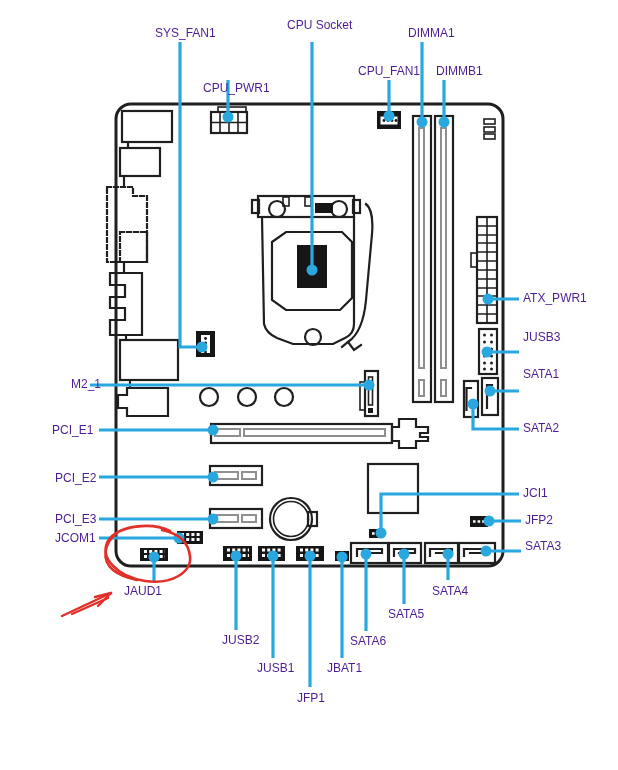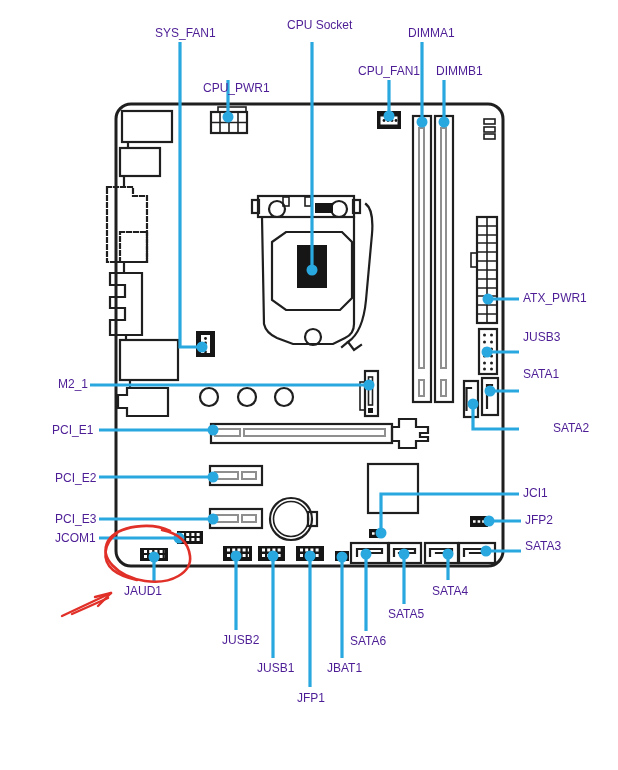--- a/index.html
+++ b/index.html
@@ -256,26 +256,26 @@
   <div class="lbl" style="left:155px;top:27px">SYS_FAN1</div>
   <div class="lbl" style="left:203px;top:82px">CPU_PWR1</div>
   <div class="lbl" style="left:287px;top:19px">CPU Socket</div>
   <div class="lbl" style="left:408px;top:27px">DIMMA1</div>
   <div class="lbl" style="left:358px;top:65px">CPU_FAN1</div>
   <div class="lbl" style="left:436px;top:65px">DIMMB1</div>
 
   <div class="lbl" style="left:523px;top:292px">ATX_PWR1</div>
   <div class="lbl" style="left:523px;top:331px">JUSB3</div>
   <div class="lbl" style="left:523px;top:368px">SATA1</div>
-  <div class="lbl" style="left:553px;top:422px">SATA2</div>
+  <div class="lbl" style="left:523px;top:422px">SATA2</div>
   <div class="lbl" style="left:523px;top:487px">JCI1</div>
   <div class="lbl" style="left:525px;top:514px">JFP2</div>
   <div class="lbl" style="left:525px;top:540px">SATA3</div>
 
-  <div class="lbl" style="left:58px;top:378px">M2_1</div>
+  <div class="lbl" style="left:71px;top:378px">M2_1</div>
   <div class="lbl" style="left:52px;top:424px">PCI_E1</div>
   <div class="lbl" style="left:55px;top:472px">PCI_E2</div>
   <div class="lbl" style="left:55px;top:513px">PCI_E3</div>
   <div class="lbl" style="left:55px;top:532px">JCOM1</div>
 
   <div class="lbl" style="left:124px;top:585px">JAUD1</div>
   <div class="lbl" style="left:222px;top:634px">JUSB2</div>
   <div class="lbl" style="left:257px;top:662px">JUSB1</div>
   <div class="lbl" style="left:297px;top:692px">JFP1</div>
   <div class="lbl" style="left:327px;top:662px">JBAT1</div>

